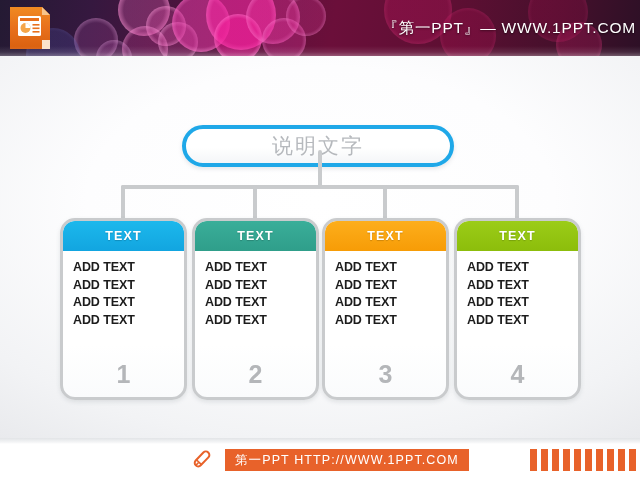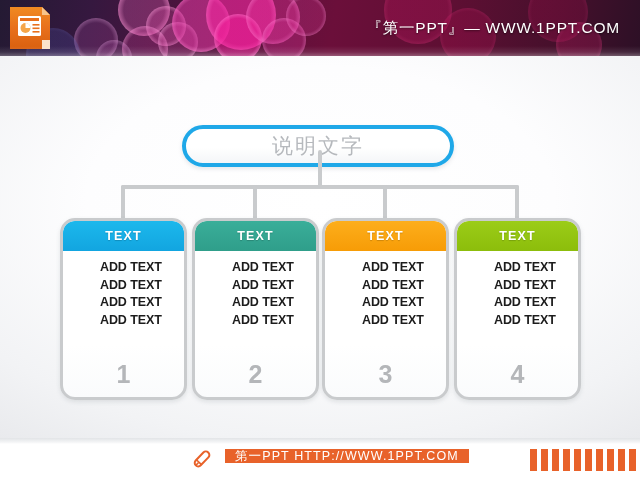--- a/index.html
+++ b/index.html
@@ -52,21 +52,21 @@
 
   
   #ppt-logo {
     position: absolute;
     left: 8px; top: 4px;
     width: 44px; height: 48px;
   }
 
   #header-title {
     position: absolute;
-    right: 20px; top: 0;
+    right: 4px; top: 0;
     height: 56px;
     display: flex;
     align-items: center;
     color: #ffffff;
     font-size: 15.5px;
     letter-spacing: 0.8px;
     text-shadow: 0 1px 2px rgba(0,0,0,0.55);
     white-space: nowrap;
   }
 
@@ -140,21 +140,21 @@
     position: absolute;
     left: 0; top: 38px;
     width: 100%;
   }
   .card-line {
     color: #1c1c1c;
     font-size: 12.5px;
     font-weight: bold;
     letter-spacing: -0.1px;
     line-height: 17.5px;
-    padding-left: 37px;
+    padding-left: 10px;
     font-family: "Liberation Sans", sans-serif;
   }
   .card-number {
     position: absolute;
     left: 0; bottom: 8px;
     width: 100%;
     text-align: center;
     color: #b4b6b9;
     font-size: 25px;
     font-weight: bold;
@@ -176,21 +176,21 @@
     background: linear-gradient(to bottom, #e2e4e7 0%, #f4f5f6 70%, #ffffff 100%);
   }
   #footer-pencil {
     position: absolute;
     left: 188px; top: 9px;
     width: 26px; height: 26px;
   }
   #footer-bar {
     position: absolute;
     left: 225px; top: 11px;
-    height: 14px;
+    height: 22px;
     padding: 0 10px;
     background: #e8622a;
     display: flex;
     align-items: center;
   }
   #footer-bar-text {
     color: #ffffff;
     font-size: 12.5px;
     letter-spacing: 1.1px;
     white-space: nowrap;

